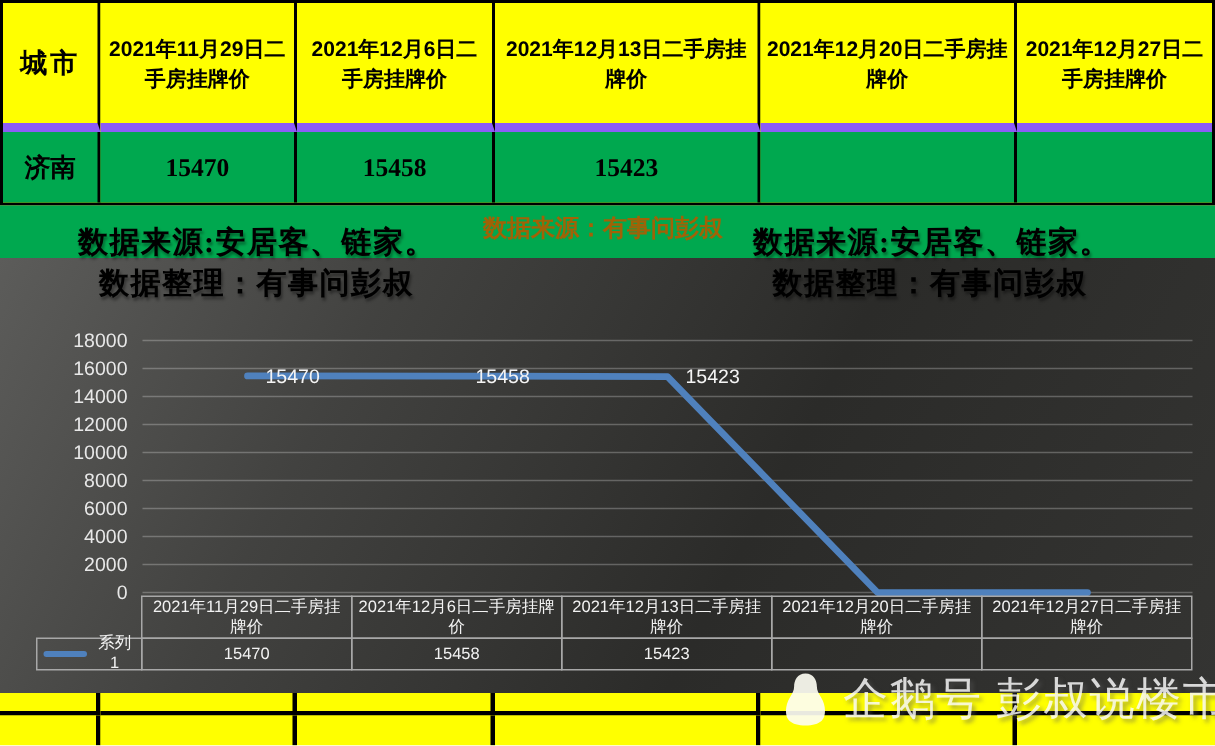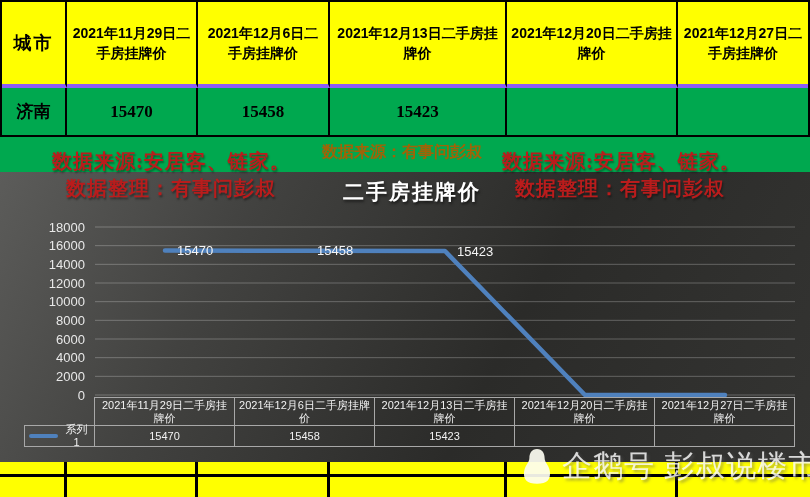--- a/index.html
+++ b/index.html
@@ -8,21 +8,21 @@
 
   
   .top-table{position:absolute;left:0;top:0;width:810px;height:137px;
              box-sizing:border-box;border:2px solid #000;background:#FFFF00;
              display:grid;grid-template-columns:65px 131px 132px 177px 171px 130px;
              grid-template-rows:86px 47px;}
   .tt-cell{box-sizing:border-box;border-right:2px solid #000;
            display:flex;align-items:center;justify-content:center;text-align:center;
            font-weight:bold;color:#000;}
   .tt-cell:nth-child(6n){border-right:none;}
-  .tt-head{background:#FFFF00;font-size:14px;line-height:20px;border-bottom:4px solid #8b5cf6;padding:0 3px;}
+  .tt-head{background:#FFFF00;font-size:14px;line-height:20px;border-bottom:6px solid #8b5cf6;padding:0 3px;}
   .tt-city-head{font-size:18px;letter-spacing:2px;}
   .tt-data{background:#00A84F;font-size:17px;font-family:"Liberation Serif",serif;}
   .tt-city{font-family:"Liberation Sans",sans-serif;font-size:17px;}
 
   
   .green-band{position:absolute;left:0;top:137px;width:810px;height:35px;background:#00A84F;}
 
   
   .chart-area{position:absolute;left:0;top:172px;width:810px;height:290px;
               background:linear-gradient(118deg,#5c5c5a 0%,#424240 28%,#2b2b29 62%,#343432 100%);}
@@ -48,21 +48,21 @@
   .footer{position:absolute;left:0;top:462px;width:810px;height:35px;background:#FFFF00;}
   .f-row{display:grid;grid-template-columns:67px 131px 132px 177px 171px 132px;}
   .f-row1{height:15px;}
   .f-row2{height:20px;}
   .f-cell{box-sizing:border-box;border-right:3px solid #000;border-bottom:3px solid #000;background:#FFFF00;}
   .f-row2 .f-cell{border-bottom:none;}
   .f-cell:last-child{border-right:none;}
 
   
   .wm-blue{position:absolute;font-family:"Liberation Serif",serif;font-weight:bold;
-           color:#b91c1c;font-size:20px;white-space:nowrap;letter-spacing:1px;
+           color:#000000;font-size:20px;white-space:nowrap;letter-spacing:1px;
            text-shadow:1px 2px 2px rgba(0,0,0,.4);z-index:5;}
   .wm-black{position:absolute;font-weight:bold;color:#a16207;font-size:16px;white-space:nowrap;z-index:5;}
 
   
   .brand{position:absolute;left:522px;top:446px;display:flex;align-items:center;gap:10px;z-index:10;}
   .brand-text{color:rgba(252,252,252,.82);font-size:30px;white-space:nowrap;
               text-shadow:2px 2px 3px rgba(90,90,90,.55);letter-spacing:1px;}
 </style>
 </head>
 <body>
@@ -107,21 +107,20 @@
         <text x="85" y="96.83333333333334" text-anchor="end" class="tick">14000</text>
         <line x1="95" y1="73.66666666666669" x2="795" y2="73.66666666666669" stroke="rgba(255,255,255,.25)" stroke-width="1"></line>
         <text x="85" y="78.16666666666669" text-anchor="end" class="tick">16000</text>
         <line x1="95" y1="55" x2="795" y2="55" stroke="rgba(255,255,255,.25)" stroke-width="1"></line>
         <text x="85" y="59.5" text-anchor="end" class="tick">18000</text>
         <polyline points="165,78.61333333333334 305,78.72533333333334 445,79.05199999999999 585,223 725,223" fill="none" stroke="#4F81BD" stroke-width="4.5" stroke-linecap="round" stroke-linejoin="round"></polyline>
         <text x="177" y="83.11333333333334" class="dlabel">15470</text>
         <text x="317" y="83.22533333333334" class="dlabel">15458</text>
         <text x="457" y="83.55199999999999" class="dlabel">15423</text>
       </svg>
-    <div class="chart-title">二手房挂牌价</div>
     <div class="chart-table" id="chart-table">
         <div class="ct-row ct-head">
           <div class="ct-cell ct-spacer"></div>
           <div class="ct-cell">2021年11月29日二手房挂牌价</div>
           <div class="ct-cell">2021年12月6日二手房挂牌价</div>
           <div class="ct-cell">2021年12月13日二手房挂牌价</div>
           <div class="ct-cell">2021年12月20日二手房挂牌价</div>
           <div class="ct-cell">2021年12月27日二手房挂牌价</div>
         </div>
         <div class="ct-row ct-vals">

